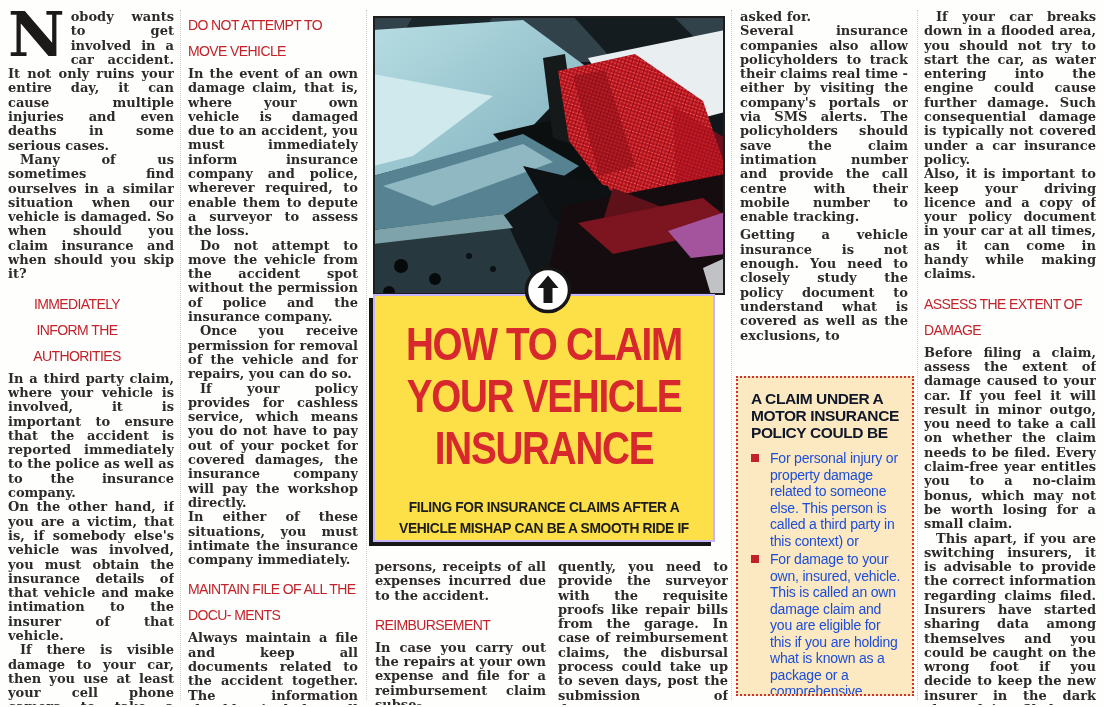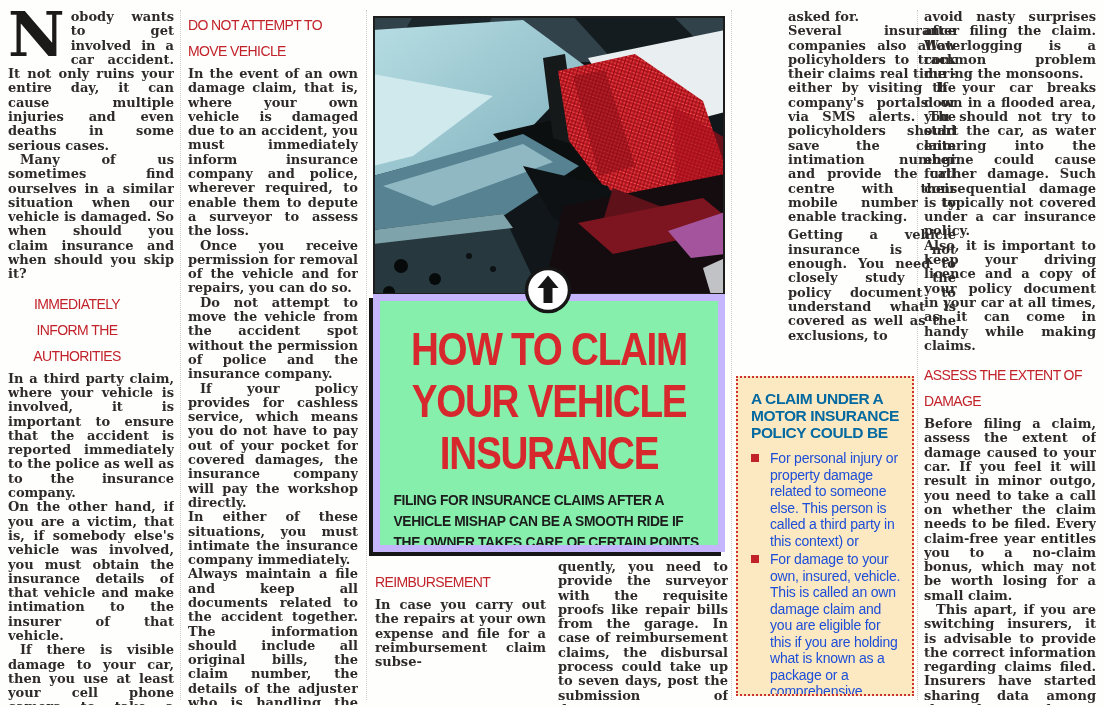--- a/index.html
+++ b/index.html
@@ -26,52 +26,52 @@
 
   
   .photo{position:absolute;left:373px;top:16px;width:352px;height:279px;}
   .photo svg{display:block;}
 
   
   .arrow-badge{position:absolute;left:523px;top:265px;width:50px;height:50px;z-index:5;}
 
   
   .title-box{position:absolute;left:373px;top:294px;width:338px;height:244px;
-             background:#86efac;border:7px solid #c4b5fd;
+             background:#fde047;border:2px solid #c4b5fd;
              box-shadow:-4px 4px 0 0 #161616;z-index:3;overflow:hidden;}
   .title-lines{margin-top:22px;text-align:center;}
   .title-line{display:block;white-space:nowrap;
               font-family:"Liberation Sans", sans-serif;font-weight:bold;
               font-size:46px;line-height:52px;color:#d7282e;
               letter-spacing:-1.5px;transform:scaleX(0.84);}
-  .subtitle{margin-top:10px;text-align:left;}
+  .subtitle{margin-top:22px;text-align:center;}
   .subtitle-line{display:block;white-space:nowrap;
                  font-family:"Liberation Sans", sans-serif;font-weight:bold;
                  font-size:15px;line-height:21px;color:#1c1c1c;
                  letter-spacing:-0.4px;transform:scaleX(0.92);}
 
   
   .infobox{position:absolute;left:736px;top:376px;width:178px;height:320px;
            background:#fce8c1;border:2px dotted #cc3130;box-sizing:border-box;
            padding:12px 11px 8px 13px;overflow:hidden;}
   .infobox-h{font-family:"Liberation Sans", sans-serif;font-weight:bold;
-             color:#0369a1;font-size:15.5px;line-height:17px;
+             color:#0f172a;font-size:15.5px;line-height:17px;
              letter-spacing:-0.4px;margin:0 0 9px;}
   .ibullet{position:relative;padding-left:19px;margin:0 0 2px;
            font-family:"Liberation Sans", sans-serif;font-weight:normal;
            color:#1d4ed8;font-size:14px;line-height:16.5px;letter-spacing:-0.2px;}
   .bullet-square{position:absolute;left:0;top:4px;width:8px;height:8px;
                  background:#c2222a;display:block;}
 
   
   #c1{left:8px;width:166px;}
   #c2{left:188px;width:170px;}
   #c3{left:375px;width:171px;top:560px;}
   #c4{left:558px;width:170px;top:560px;}
-  #c5{left:740px;width:168px;margin-left:48px;}
+  #c5{left:740px;width:168px;}
   #c6{left:924px;width:172px;}
 </style>
 </head>
 <body>
 
 <div class="page">
 
   <div class="vrule" style="left:180px"></div>
   <div class="vrule" style="left:366px"></div>
   <div class="vrule" style="left:731px"></div>
@@ -82,24 +82,25 @@
     <p class="ind">Many of us sometimes find ourselves in a similar situation when our vehicle is damaged. So when should you claim insurance and when should you skip it?</p>
     <h2 class="red-h hw-narrow">IMMEDIATELY INFORM THE AUTHORITIES</h2>
     <p>In a third party claim, where your vehicle is involved, it is important to ensure that the accident is reported immediately to the police as well as to the insurance company.</p>
     <p>On the other hand, if you are a victim, that is, if somebody else's vehicle was involved, you must obtain the insurance details of that vehicle and make intimation to the insurer of that vehicle.</p>
     <p class="ind">If there is visible damage to your car, then you use at least your cell phone camera to take a picture of those damaged areas. If you have visible injuries, photograph them also. But you should never interfere with the police investigation. If you are unable to take pictures at the accident scene, do click pictures as soon as possible before police arrives.</p>
   </div>
 
   <div class="col" id="c2">
     <h2 class="red-h" style="margin-top:2px">DO NOT ATTEMPT TO MOVE VEHICLE</h2>
     <p>In the event of an own damage claim, that is, where your own vehicle is damaged due to an accident, you must immediately inform insurance company and police, wherever required, to enable them to depute a surveyor to assess the loss.</p>
+    <p class="ind">Do not attempt to move the vehicle from the accident spot without the permission of police and the insurance company.</p>
     <p class="ind">Once you receive permission for removal of the vehicle and for repairs, you can do so.</p>
-    <p class="ind">Do not attempt to move the vehicle from the accident spot without the permission of police and the insurance company.</p>
     <p class="ind">If your policy provides for cashless service, which means you do not have to pay out of your pocket for covered damages, the insurance company will pay the workshop directly.</p>
     <p>In either of these situations, you must intimate the insurance company immediately.</p>
+    <h2 class="red-h">MAINTAIN FILE OF ALL THE DOCU- MENTS</h2>
     <p>Always maintain a file and keep all documents related to the accident together. The information should include all original bills, the claim number, the details of the adjuster who is handling the claim made by you, the names and contact information of all the</p>
   </div>
 
   <div class="photo">
     <svg width="352" height="279" viewBox="0 0 352 279">
       <defs>
         <pattern id="tl" width="7" height="7" patternUnits="userSpaceOnUse" patternTransform="rotate(18)">
           <rect width="7" height="7" fill="#c21420"></rect>
           <path d="M0 1.5 H7 M0 5 H7" stroke="#ec5450" stroke-width="1.2"></path>
           <path d="M1.5 0 V7 M5 0 V7" stroke="#8c0d16" stroke-width="1"></path>
@@ -154,20 +155,21 @@
       <span class="title-line">INSURANCE</span>
     </div>
     <div class="subtitle">
       <span class="subtitle-line">FILING FOR INSURANCE CLAIMS AFTER A</span>
       <span class="subtitle-line">VEHICLE MISHAP CAN BE A SMOOTH RIDE IF</span>
       <span class="subtitle-line">THE OWNER TAKES CARE OF CERTAIN POINTS</span>
     </div>
   </div>
 
   <div class="col" id="c3">
+    <p>persons, receipts of all expenses incurred due to the accident.</p>
     <h2 class="red-h">REIMBURSEMENT</h2>
     <p>In case you carry out the repairs at your own expense and file for a reimbursement claim subse-</p>
   </div>
 
   <div class="col" id="c4">
     <p>quently, you need to provide the surveyor with the requisite proofs like repair bills from the garage. In case of reimbursement claims, the disbursal process could take up to seven days, post the submission of documents</p>
   </div>
 
   <div class="col" id="c5">
     <p>asked for.</p>
@@ -181,21 +183,20 @@
       <span class="bullet-square"></span>
       <span>For personal injury or property damage related to someone else. This person is called a third party in this context) or</span>
     </div>
     <div class="ibullet">
       <span class="bullet-square"></span>
       <span>For damage to your own, insured, vehicle. This is called an own damage claim and you are eligible for this if you are holding what is known as a package or a comprehensive policy.</span>
     </div>
   </div>
 
   <div class="col" id="c6">
-    <p>avoid nasty surprises after filing the claim. Waterlogging is a common problem during the monsoons.</p>
     <p class="ind">If your car breaks down in a flooded area, you should not try to start the car, as water entering into the engine could cause further damage. Such consequential damage is typically not covered under a car insurance policy.</p>
     <p>Also, it is important to keep your driving licence and a copy of your policy document in your car at all times, as it can come in handy while making claims.</p>
     <h2 class="red-h">ASSESS THE EXTENT OF DAMAGE</h2>
     <p>Before filing a claim, assess the extent of damage caused to your car. If you feel it will result in minor outgo, you need to take a call on whether the claim needs to be filed. Every claim-free year entitles you to a no-claim bonus, which may not be worth losing for a small claim.</p>
     <p class="ind">This apart, if you are switching insurers, it is advisable to provide the correct information regarding claims filed. Insurers have started sharing data among themselves and you could be caught on the wrong foot if you decide to keep the new insurer in the dark about claims filed.</p>
   </div>
 
 </div>
 
 </body></html>

